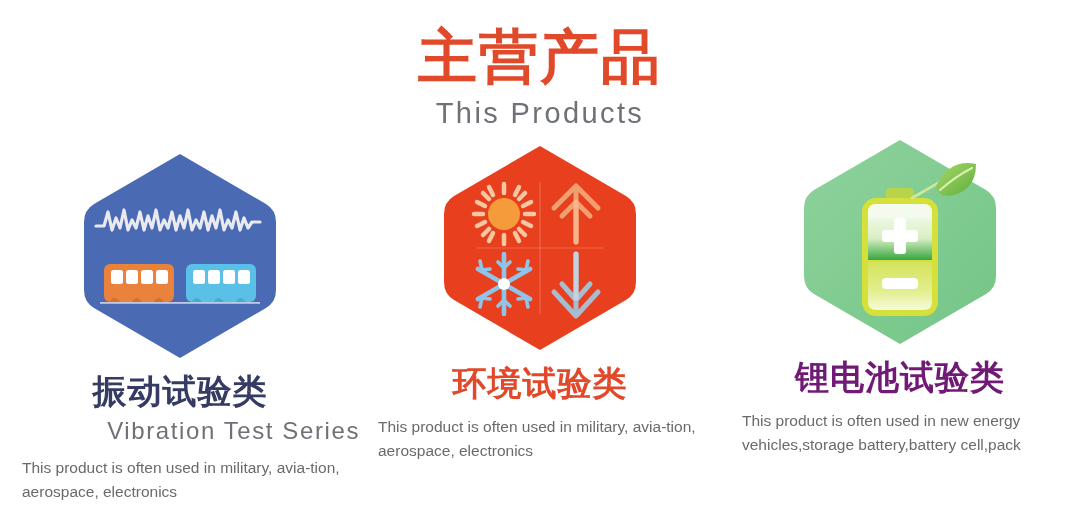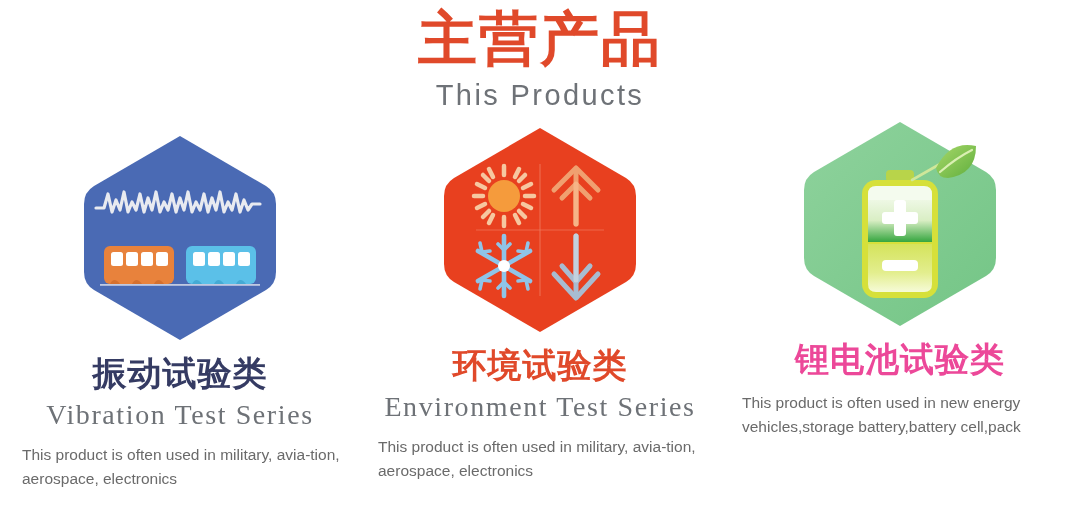--- a/index.html
+++ b/index.html
@@ -5,21 +5,21 @@
   * { margin:0; padding:0; box-sizing:border-box; }
   html, body { width:1080px; height:524px; }
   body {
     background:#ffffff;
     font-family:"Liberation Sans", sans-serif;
     position:relative;
     overflow:hidden;
   }
 
   
-  .header { width:100%; text-align:center; padding-top:5px; }
+  .header { width:100%; text-align:center; padding-top:23px; }
   .title-cn {
     font-size:59px;
     font-weight:bold;
     color:#e0492a;
     letter-spacing:2px;
     line-height:1.18;
   }
   .title-en {
     font-size:29px;
     color:#6e7277;
@@ -47,40 +47,39 @@
 
   .col-title-cn {
     text-align:center;
     font-size:34px;
     font-weight:bold;
     letter-spacing:1px;
     line-height:1.25;
     margin-top:8px;
   }
   .col-title-en {
-    text-align:center;
-    font-size:28px;
+    text-align:right;
+    font-size:24px;
     color:#6e7277;
     letter-spacing:1.6px;
     line-height:1.3;
     margin-top:2px;
-    font-family:Liberation Serif, serif;
   }
   .col-desc {
     font-size:15.5px;
     color:#6a6a6a;
     line-height:1.55;
     margin-top:10px;
     padding:0 22px;
   }
 
   
   .col-vibration .col-title-cn { color:#353b63; }
   .col-environment .col-title-cn { color:#e0492a; }
-  .col-battery .col-title-cn { color:#ec4899; }
+  .col-battery .col-title-cn { color:#701a75; }
 
   .col-vibration  { margin-top:0px; }
   .col-environment{ margin-top:-8px; }
   .col-battery    { margin-top:-14px; }
 
   .col-vibration .col-desc { padding-left:22px; padding-right:10px; }
   .col-environment .col-desc { padding-left:18px; padding-right:18px; }
   .col-battery .col-desc { padding-left:22px; padding-right:6px; }
 
   
@@ -214,21 +213,20 @@
           <g fill="none" stroke="#a8bcd0" stroke-width="5" stroke-linecap="round" stroke-linejoin="round">
             <path d="M136 112 L136 172"></path>
             <path d="M114 150 L136 174 L158 150"></path>
             <path d="M122 142 L136 158 L150 142"></path>
           </g>
           <line x1="136" y1="112" x2="136" y2="156" stroke="#c3d2de" stroke-width="5" stroke-linecap="round"></line>
         </svg>
       </div>
     </div>
     <div class="col-title-cn">环境试验类</div>
-    <div class="col-title-en">Environment Test Series</div>
     <div class="col-desc">This product is often used in military, avia-tion, aerospace, electronics</div>
   </div>
 
   <div class="col col-battery">
     <div class="hex-wrap">
       <div class="hex">
         <svg viewBox="0 0 200 212" xmlns="http://www.w3.org/2000/svg">
           <defs>
             <linearGradient id="hexgrad" x1="0" y1="0" x2="1" y2="1">
               <stop offset="0%" stop-color="#8ed29c"></stop>

